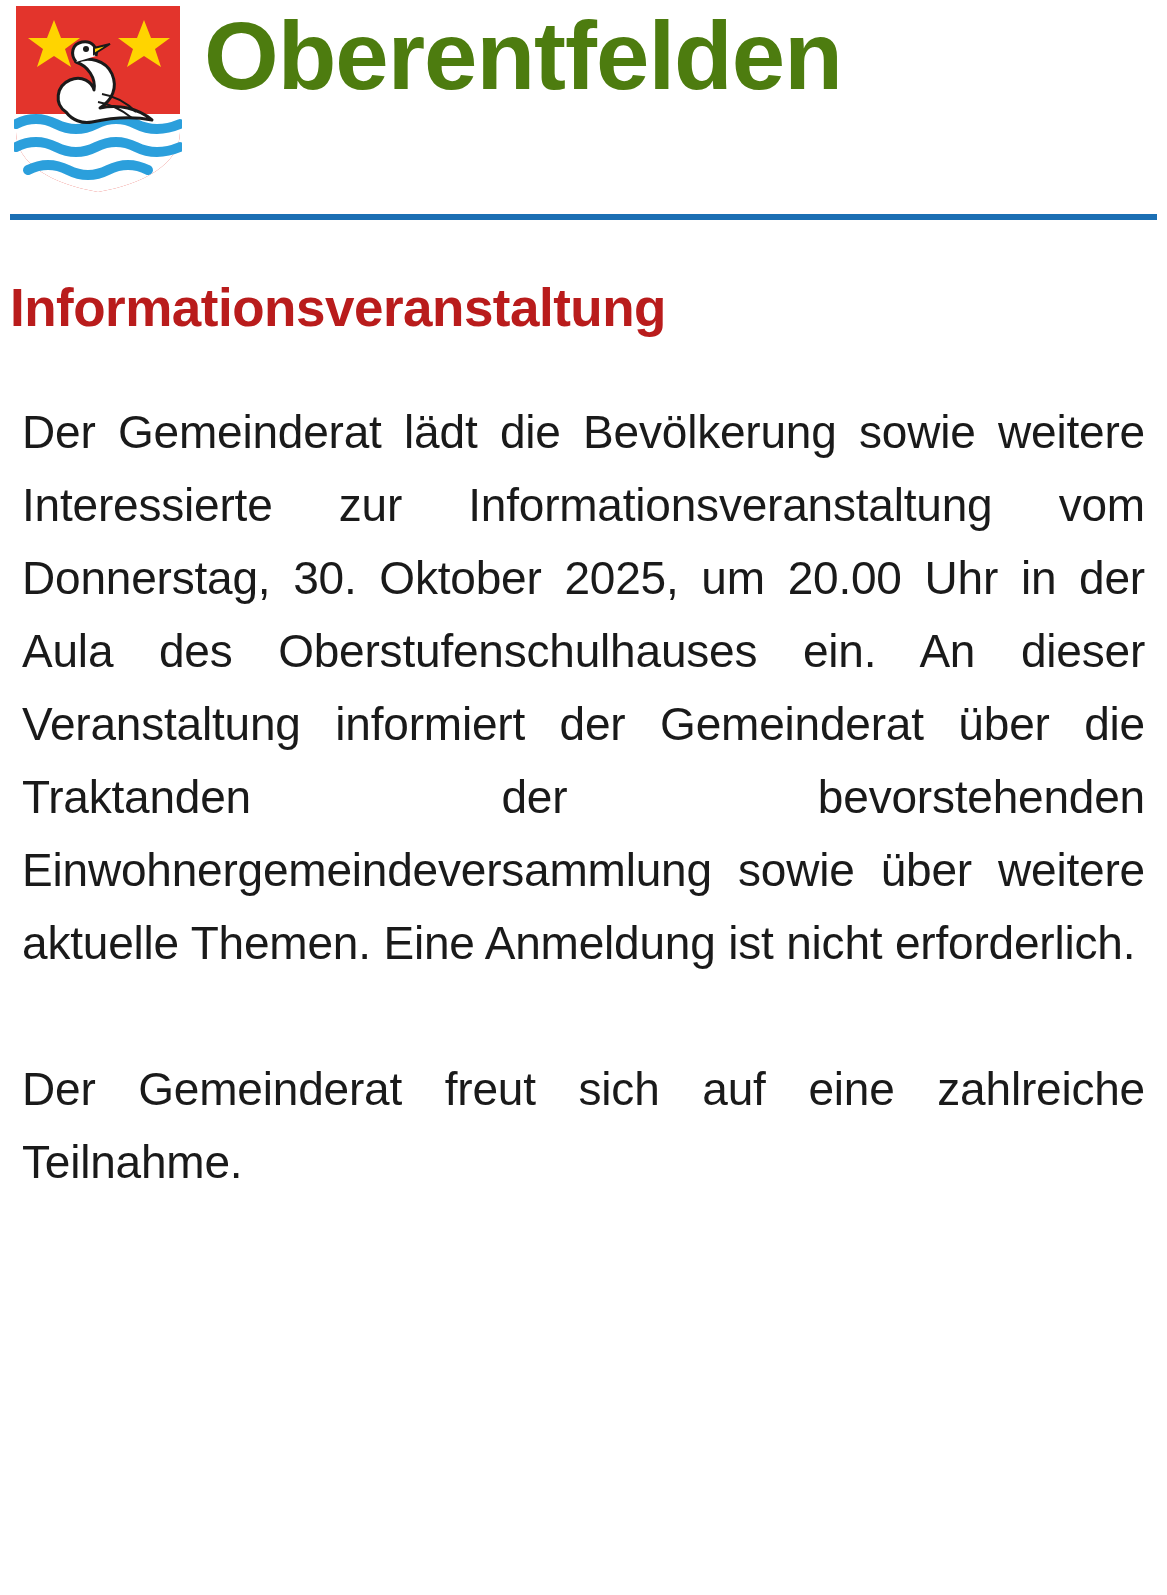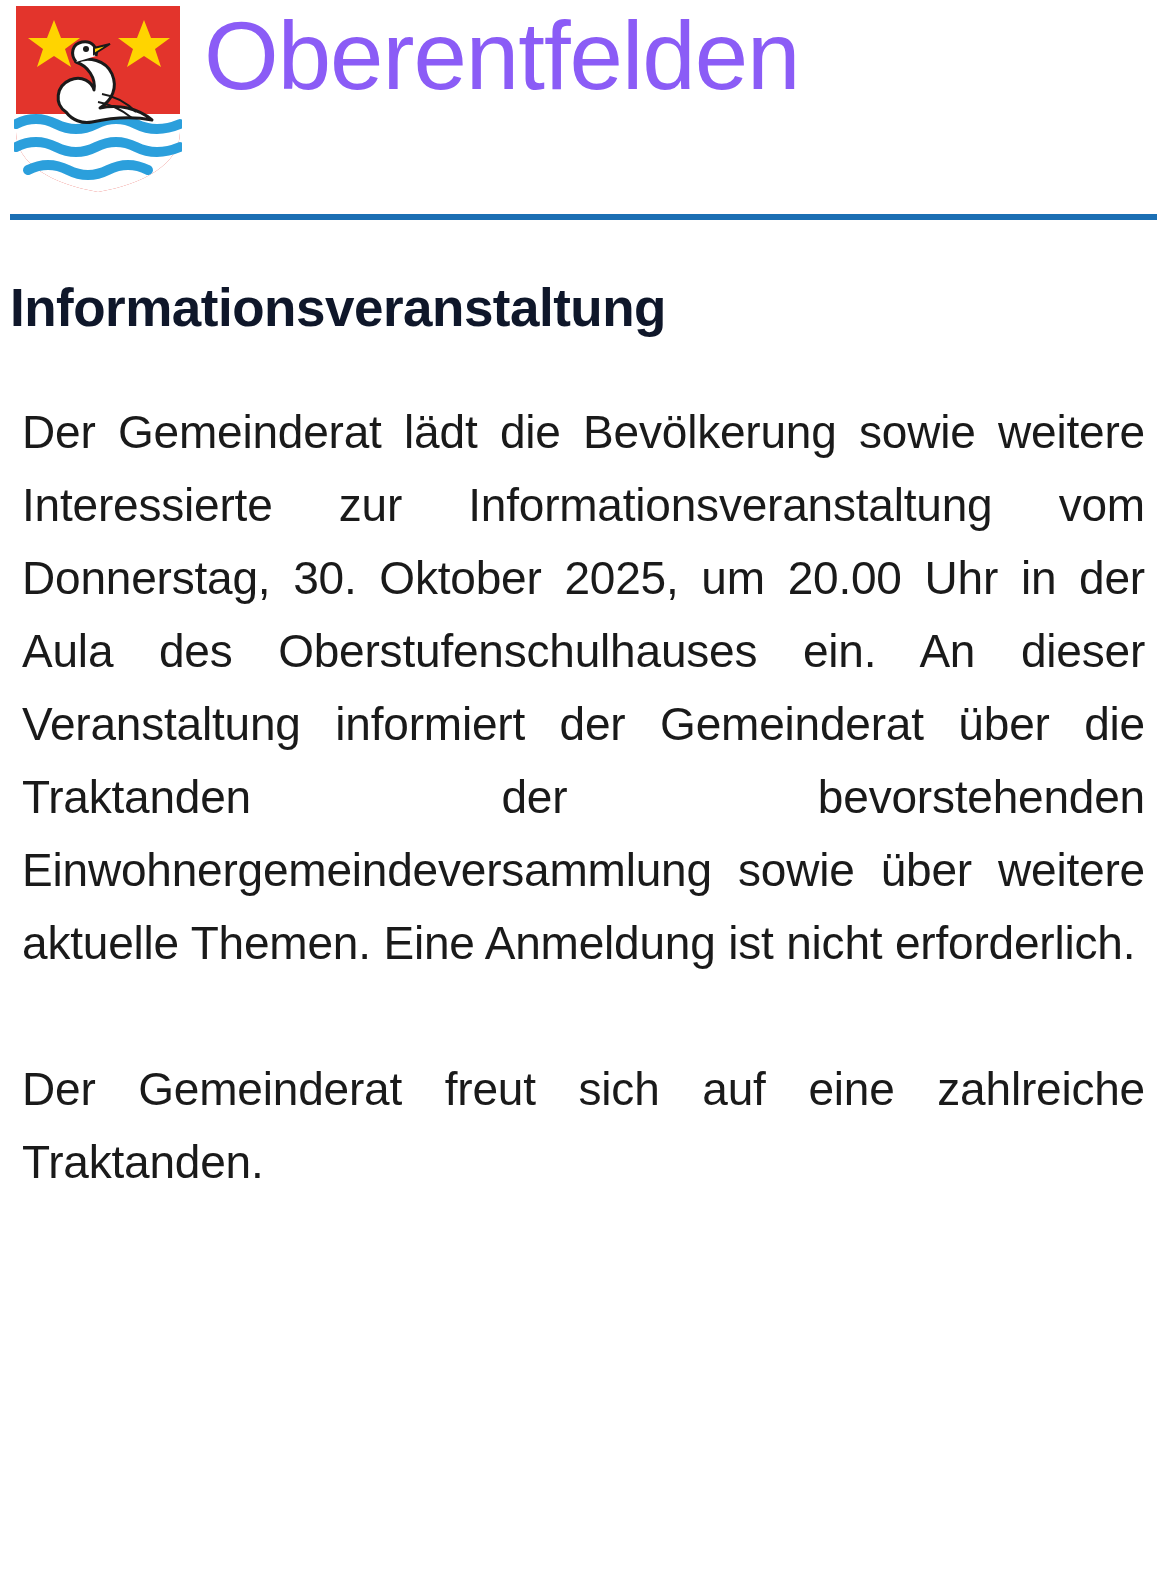--- a/index.html
+++ b/index.html
@@ -44,23 +44,23 @@
   .header-text {
     margin-left: 22px;
     display: flex;
     flex-direction: column;
     justify-content: flex-start;
     padding-top: 0px;
   }
   .town-name {
     font-size: 96px;
     line-height: 104px;
-    font-weight: normal;
+    font-weight: bold;
     letter-spacing: -1px;
-    color: #8b5cf6;
+    color: #4d7c0f;
     white-space: nowrap;
   }
   .town-url {
     font-size: 44px;
     line-height: 52px;
     font-weight: bold;
     color: #1a1a1a;
     margin-top: 6px;
     letter-spacing: -0.5px;
   }
@@ -75,21 +75,21 @@
   
   .content {
     padding-top: 58px;
   }
 
   .headline {
     font-size: 53px;
     line-height: 60px;
     font-weight: bold;
     letter-spacing: -0.5px;
-    color: #0f172a;
+    color: #b91c1c;
   }
 
   .body-text {
     margin-top: 58px;
     font-size: 46px;
     line-height: 73px;
     text-align: justify;
     text-justify: inter-word;
     color: #1a1a1a;
     letter-spacing: -0.2px;
@@ -144,17 +144,17 @@
     </div>
   </div>
 
   <div class="rule"></div>
 
   <div class="content">
     <div class="headline">Informationsveranstaltung</div>
 
     <div class="body-text">
       <p>Der Gemeinderat lädt die Bevölkerung sowie weitere Interessierte zur Informationsveranstaltung vom Donnerstag, 30. Oktober 2025, um 20.00 Uhr in der Aula des Oberstufenschulhauses ein. An dieser Veranstaltung informiert der Gemeinderat über die Traktanden der bevorstehenden Einwohnergemeindeversammlung sowie über weitere aktuelle Themen. Eine Anmeldung ist nicht erforderlich.</p>
-      <p>Der Gemeinderat freut sich auf eine zahlreiche Traktanden.</p>
+      <p>Der Gemeinderat freut sich auf eine zahlreiche Teilnahme.</p>
     </div>
   </div>
 
 </div>
 
 </body></html>

